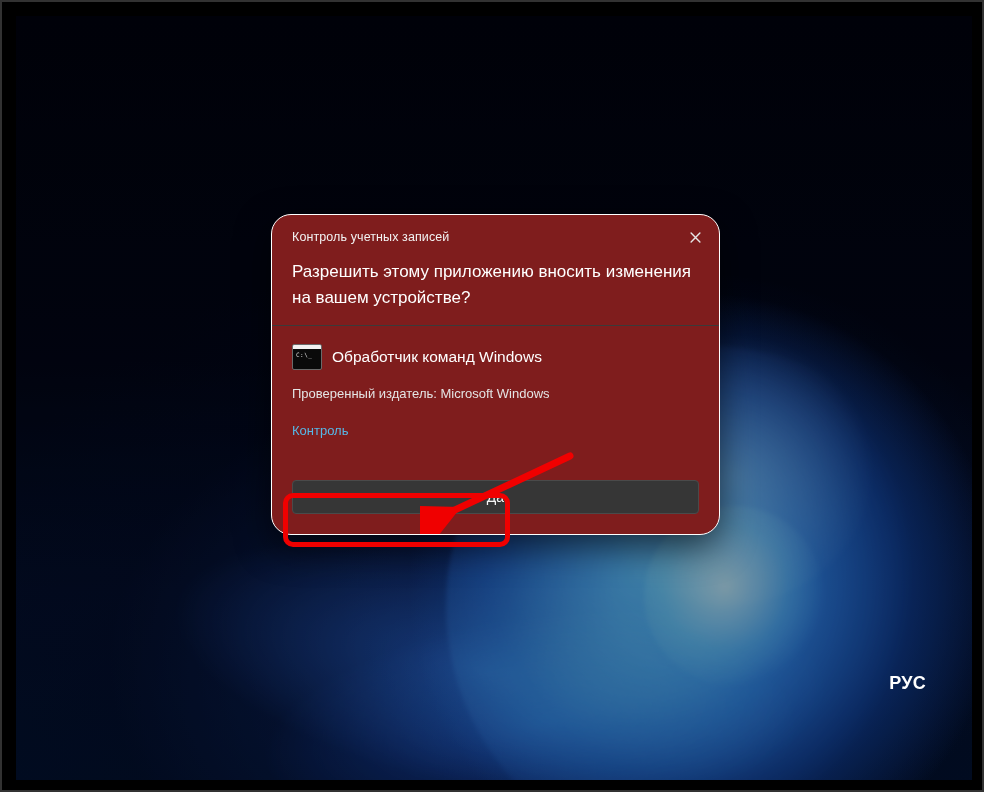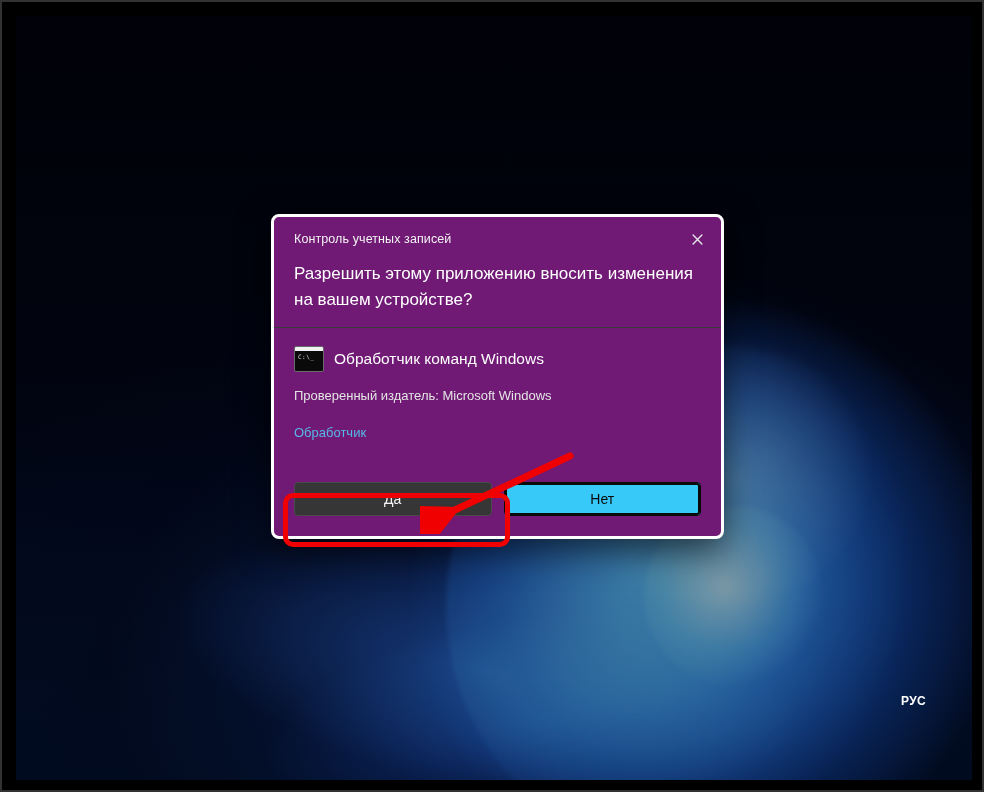--- a/index.html
+++ b/index.html
@@ -56,23 +56,23 @@
     position: absolute;
     inset: 0;
     background: rgba(0,0,0,0.35);
   }
 
   .uac-dialog {
     position: absolute;
     left: 269px;
     top: 212px;
     width: 447px;
-    background: #701a75;
-    border: 3px solid #ffffff;
-    border-radius: 8px;
+    background: #7f1d1d;
+    border: 1px solid #ffffff;
+    border-radius: 20px;
     box-shadow: 0 12px 34px rgba(0,0,0,0.6);
     color: #ffffff;
   }
   .uac-header {
     display: flex;
     align-items: center;
     justify-content: space-between;
     padding: 10px 10px 6px 20px;
   }
   .uac-header-title {
@@ -185,23 +185,23 @@
   .annotation-arrow {
     position: absolute;
     left: 418px; top: 442px;
     width: 170px; height: 90px;
     pointer-events: none;
   }
 
   .lang-indicator {
     position: absolute;
     right: 46px;
-    bottom: 72px;
+    bottom: 86px;
     color: #ffffff;
-    font-size: 12px;
+    font-size: 18px;
     font-weight: 600;
     letter-spacing: 0.3px;
   }
 </style>
 </head>
 <body>
 
 <div class="frame">
   <div class="desktop">
     <div class="petal p1"></div>
@@ -229,25 +229,24 @@
 
     <div class="uac-divider"></div>
 
     <div class="uac-app-row">
       <div class="app-icon"></div>
       <div class="app-name">Обработчик команд Windows</div>
     </div>
 
     <div class="publisher">Проверенный издатель: Microsoft Windows</div>
 
-    <span class="more-link">Обработчик</span>
+    <span class="more-link">Контроль</span>
 
     <div class="button-row">
       <div class="uac-btn btn-yes">Да</div>
-      <div class="uac-btn btn-no">Нет</div>
     </div>
   </div>
 
   <div class="annotation-box"></div>
   <svg class="annotation-arrow" viewBox="0 0 170 90">
     <defs>
       <marker id="ahead" markerWidth="14" markerHeight="12" refX="3" refY="6" orient="auto">
         <path d="M12 0 L0 6 L12 12 L8 6 Z" fill="#f00000"></path>
       </marker>
     </defs>

